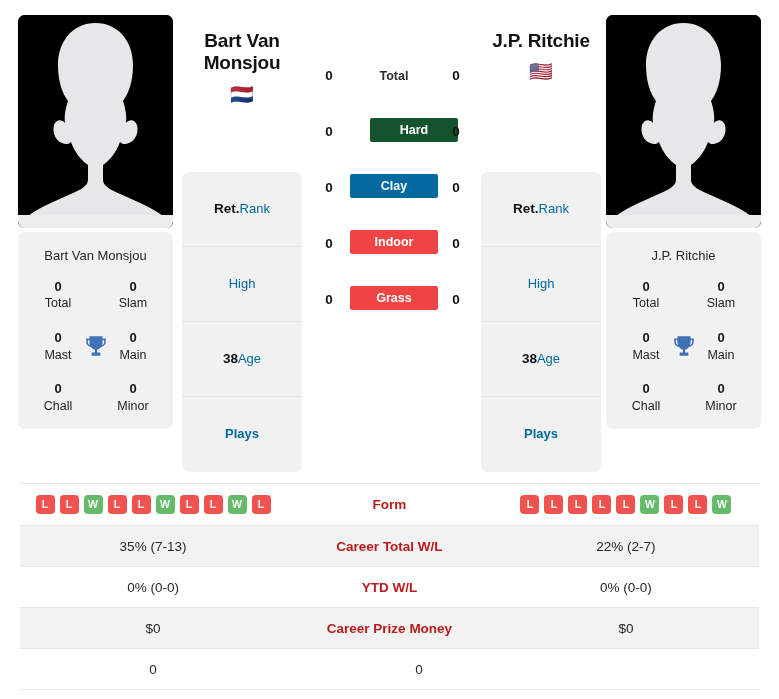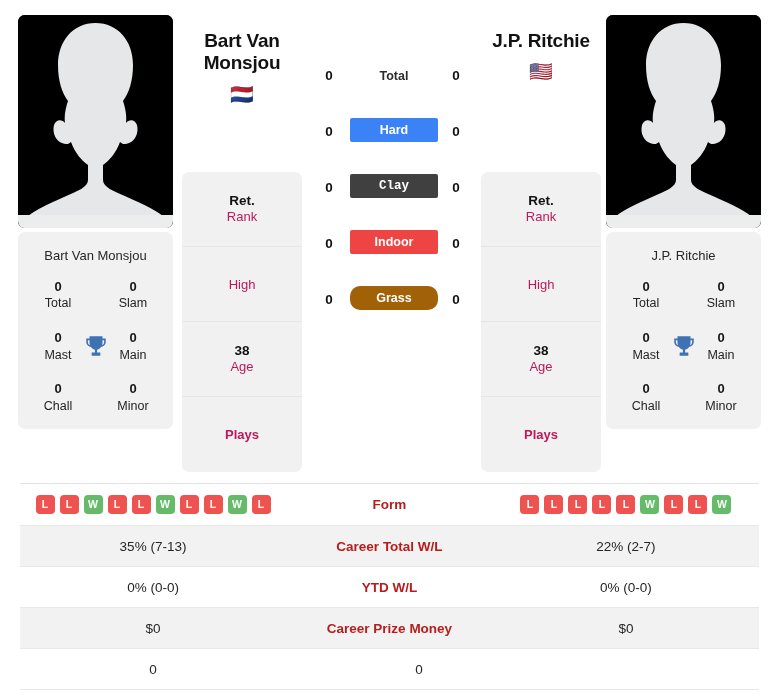--- a/index.html
+++ b/index.html
@@ -110,36 +110,36 @@
     width: 120px;
     background: #f1f1f1;
     border-radius: 7px;
     overflow: hidden;
   }
   .mid-card.left  { left: 182px; }
   .mid-card.right { left: 481px; }
   .mid-block {
     height: 75px;
     display: flex;
-    flex-direction: column;
+    flex-direction: row;
     align-items: center;
     justify-content: center;
     border-bottom: 1px solid #e6e6e6;
     line-height: 1.3;
   }
   .mid-block:last-child { border-bottom: none; font-weight: bold; }
   .mid-val {
     font-size: 13.5px;
     font-weight: bold;
     color: #121212;
     min-height: 2px;
   }
   .mid-lab {
     font-size: 13px;
-    color: #be185d;
+    color: #0369a1;
   }
 
   
   .name-header {
     position: absolute;
     top: 30px;
     width: 126px;
     text-align: center;
   }
   .name-header.left  { left: 179px; }
@@ -401,36 +401,36 @@
   </div>
 
   <div class="h2h" id="h2h-container">
       <div class="h2h-row first">
         <div class="h2h-num l">0</div>
         <div class="h2h-total">Total</div>
         <div class="h2h-num r">0</div>
       </div>
       <div class="h2h-row">
         <div class="h2h-num l">0</div>
-        <div class="surface-badge" style="background: #3b82f6;">Hard</div>
+        <div class="surface-badge" style="background: #14532d; margin-left: 20px;">Hard</div>
         <div class="h2h-num r">0</div>
       </div>
       <div class="h2h-row">
         <div class="h2h-num l">0</div>
-        <div class="surface-badge" style="background: #404040; font-family: Liberation Mono, monospace;">Clay</div>
+        <div class="surface-badge" style="background: #0369a1;">Clay</div>
         <div class="h2h-num r">0</div>
       </div>
       <div class="h2h-row">
         <div class="h2h-num l">0</div>
         <div class="surface-badge" style="background: #ef4444;">Indoor</div>
         <div class="h2h-num r">0</div>
       </div>
       <div class="h2h-row">
         <div class="h2h-num l">0</div>
-        <div class="surface-badge" style="background: #a16207; border-radius: 10px;">Grass</div>
+        <div class="surface-badge" style="background: #ef4444;">Grass</div>
         <div class="h2h-num r">0</div>
       </div>
     </div>
 
 </div>
 
 <div class="stats-table">
   <div class="srow form-row">
     <div class="scell">
       <div class="form-strip" id="form-left">

